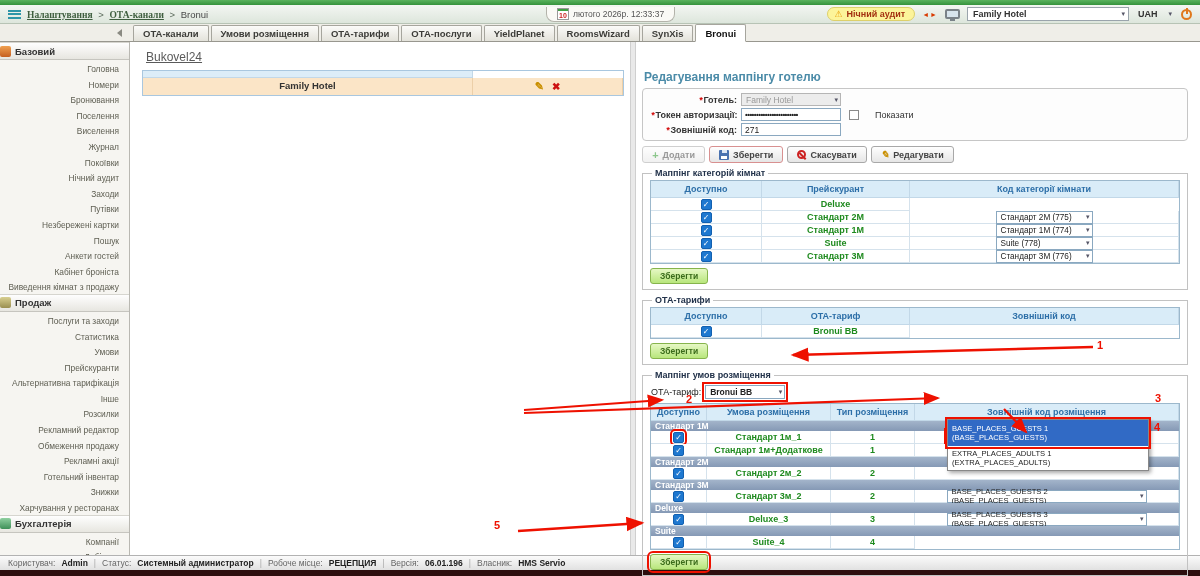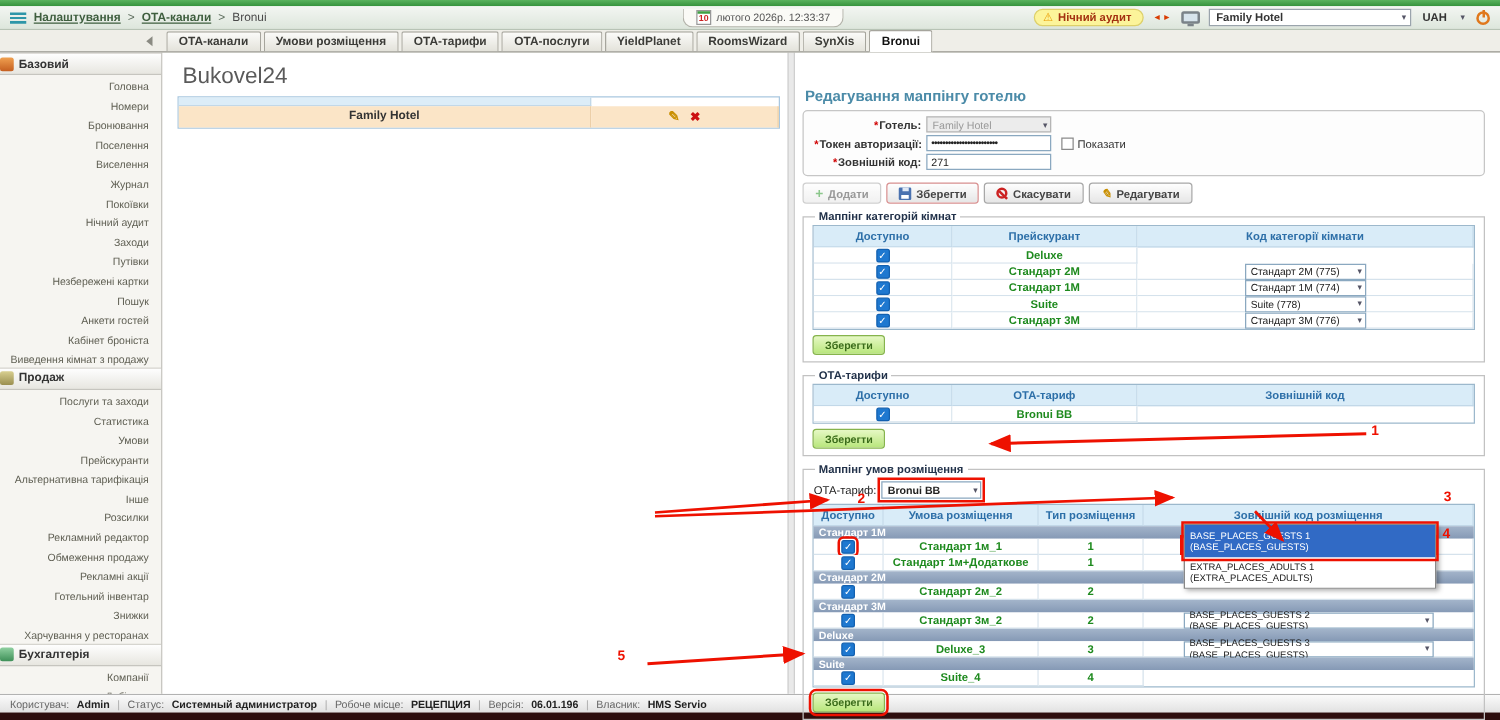--- a/index.html
+++ b/index.html
@@ -3,21 +3,21 @@
 <meta charset="utf-8">
 <style>
   * { margin:0; padding:0; box-sizing:border-box; }
   body { font-family:"Liberation Sans", sans-serif; background:#888; }
   .screen { position:relative; width:1200px; height:576px; background:#fff; overflow:hidden; font-family:"Liberation Sans", sans-serif; }
 
   
   .greenbar { height:5px; background:linear-gradient(#5ab35e,#35923c); }
   .header { height:19px; background:linear-gradient(#f3f6f2,#dde6dc); border-bottom:1px solid #b7c3b5; display:flex; align-items:center; padding:0 6px; position:relative; font-size:9.5px; color:#44584a; }
   .menu-bars { width:13px; height:9px; margin:0 6px 0 2px; background:repeating-linear-gradient(#2d96a8 0 2px, rgba(0,0,0,0) 2px 3.5px); }
-  .crumb a { color:#3e5e3e; text-decoration:underline; font-weight:bold; cursor:pointer; }
+  .crumb a { color:#3e5e3e; text-decoration:underline; font-weight:bold; cursor:pointer;font-family:Liberation Serif, serif; }
   .crumb .sep { margin:0 3px; color:#5a6a5a; font-weight:normal; }
   .crumb .cur { color:#4a4a4a; }
   .date-pill { position:absolute; left:546px; top:2px; height:15px; display:flex; align-items:center; gap:4px; background:#fafaf6; border:1px solid #b3b3aa; border-top:none; border-radius:0 0 8px 8px; padding:0 10px; font-size:8.5px; color:#555; }
   .cal { width:12px; height:12px; background:#fff; border:1px solid #999; position:relative; font-size:7px; color:#c22; font-weight:bold; text-align:center; line-height:13px; }
   .cal::before { content:""; position:absolute; top:0; left:0; right:0; height:2px; background:#3fa044; }
   .tr-cluster { margin-left:auto; display:flex; align-items:center; gap:7px; padding-right:2px; }
   .night-pill { background:#fcf49a; border:1px solid #ddd06a; border-radius:9px; padding:1px 9px 1px 6px; display:flex; align-items:center; gap:4px; font-size:9px; font-weight:bold; color:#a33010; }
   .warn { color:#e89b00; font-size:9px; font-weight:normal; }
   .swap { color:#d93b00; font-size:7px; letter-spacing:1px; }
   .monitor { width:15px; height:10px; border:2px solid #7a8288; border-radius:2px; background:#d7e4ec; position:relative; }
@@ -42,40 +42,40 @@
   .ico-basic { background:linear-gradient(#f0a050,#c55f20); }
   .ico-sales { background:linear-gradient(#d8cf90,#9a8f50); }
   .ico-acct { background:linear-gradient(#8fd0a0,#3e9058); }
   .s-item { text-align:right; padding:5px 10px 1px 4px; font-size:8.4px; line-height:9.6px; color:#5e5e52; cursor:pointer; }
   .content { flex:1; display:flex; background:#fff; }
   .left-pane { width:500px; padding:8px 0 0 12px; }
   .splitter { width:6px; background:#e9e9e9; border-left:1px solid #cfcfcf; border-right:1px solid #cfcfcf; }
   .right-pane { flex:1; padding:0 12px 0 6px; position:relative; }
 
   
-  .bk-title { font-size:18px; color:#5a5a5a; margin-left:4px; }
+  .bk-title { font-size:12px; color:#5a5a5a; margin-left:4px;text-decoration:underline; }
   .hoteltbl { margin-top:6px; width:482px; border:1px solid #a9c7df; }
   .hoteltbl .row { display:grid; grid-template-columns:330px 1fr; }
   .hoteltbl .hc { background:#dcedf8; color:#2d6fa8; font-weight:bold; font-size:9.5px; text-align:center; padding:3px 0; border-right:1px solid #c2d8e8; border-bottom:1px solid #c2d8e8; }
   .hoteltbl .dc { background:#fbe5c7; font-size:9.5px; font-weight:bold; color:#333; text-align:center; padding:2px 0; border-right:1px solid #eccfa8; }
   .rowicons { display:flex; justify-content:center; gap:8px; align-items:center; }
   .i-edit { color:#c98f00; font-size:11px; cursor:pointer; }
   .i-del { color:#cc1111; font-size:10px; font-weight:bold; cursor:pointer; }
 
   
   .rp-title { margin:28px 0 0 2px; font-size:12px; font-weight:bold; color:#4b8ba8; }
   .form-box { margin-top:4px; border:1px solid #c6c6c6; border-radius:4px; background:#fdfdfd; padding:4px 8px; display:flex; flex-direction:column; gap:2px; }
   .f-row { display:flex; align-items:center; height:13px; font-size:9px; }
   .f-label { width:86px; text-align:right; font-weight:bold; color:#333; margin-right:4px; white-space:nowrap; }
   .req { color:#d00000; margin-right:1px; }
   .inp { height:13px; border:1px solid #8aa8c0; background:#fff; font-size:8.5px; padding:0 3px; color:#222; display:flex; align-items:center; }
   .sel { height:13px; border:1px solid #8aa8c0; background:#fff; font-size:8.5px; padding:0 2px 0 4px; color:#222; display:flex; align-items:center; justify-content:space-between; cursor:pointer; }
   .sel.disabled { background:#ececec; color:#999; border-color:#b5b5b5; }
   .dots { letter-spacing:-0.6px; font-size:8px; font-weight:bold; }
-  .show-wrap { display:flex; align-items:center; gap:3px; margin-left:8px; color:#333; }
+  .show-wrap { display:flex; align-items:center; gap:16px; margin-left:8px; color:#333; }
   .cb-empty { width:10px; height:10px; background:#fff; border:1px solid #8a8a8a; }
   .toolbar { margin-top:5px; display:flex; gap:4px; }
   .tbtn { height:17px; display:flex; align-items:center; gap:4px; padding:0 9px; background:linear-gradient(#fefefe,#e6e6e6); border:1px solid #a8a8a8; border-radius:3px; font-size:9px; font-weight:bold; color:#444; cursor:pointer; }
   .tbtn.save-b { border-color:#d89090; }
   .tbtn.disabled { opacity:.55; cursor:default; }
   .i-plus { color:#2f9a2f; font-weight:bold; font-size:11px; line-height:10px; }
   .i-floppy { width:10px; height:10px; background:#4a72b0; border-radius:1px; position:relative; }
   .i-floppy::before { content:""; position:absolute; top:0; left:3px; right:2px; height:3px; background:#dfe8f5; }
   .i-floppy::after { content:""; position:absolute; bottom:1px; left:2px; right:2px; height:3px; background:#fff; }
   .i-cancel { width:9px; height:9px; border:2px solid #cc2222; border-radius:50%; position:relative; }

